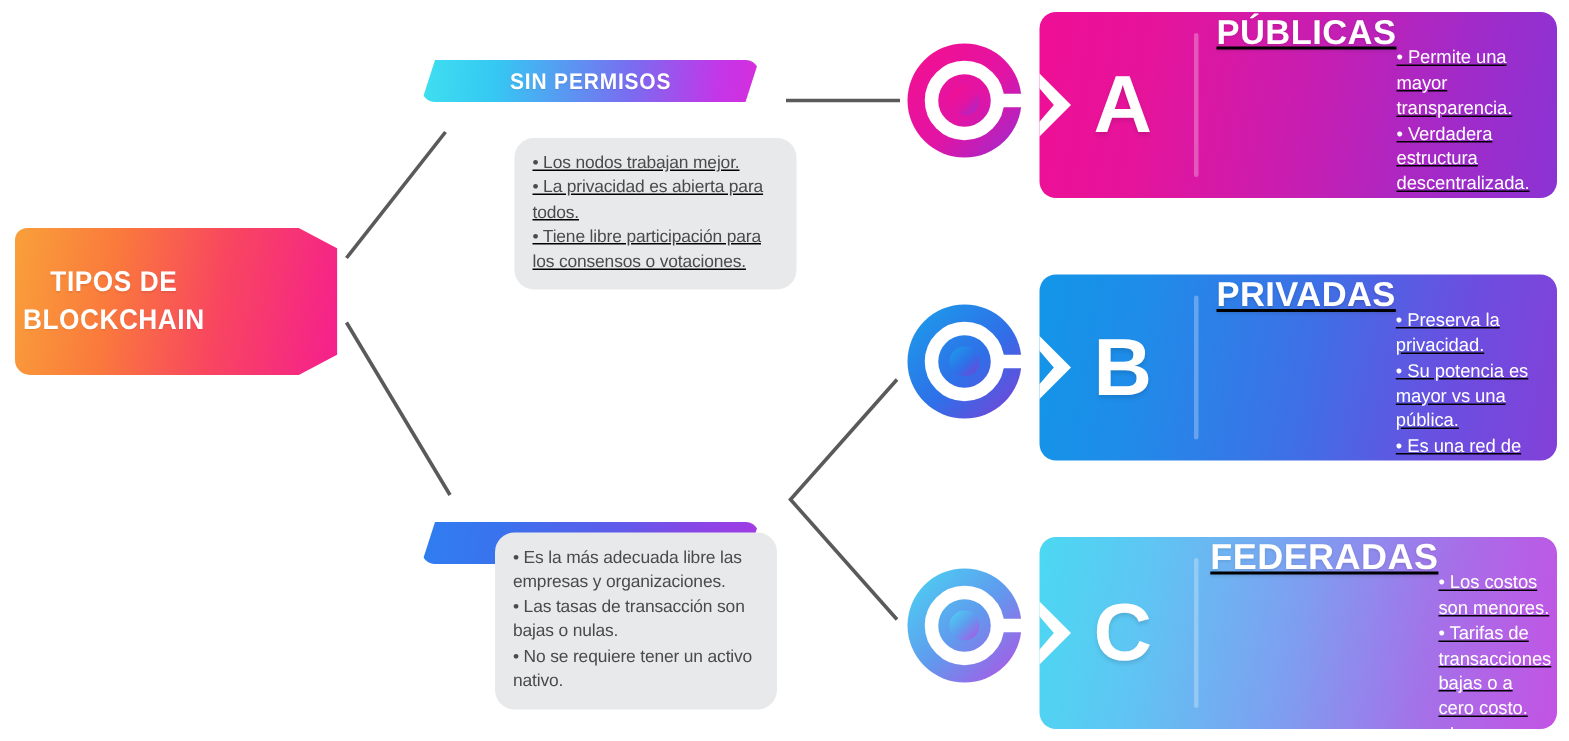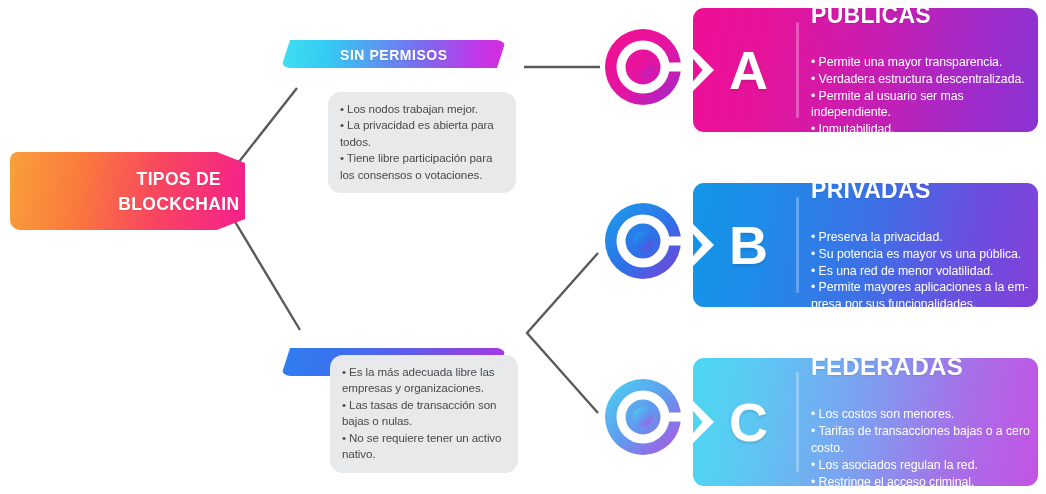--- a/index.html
+++ b/index.html
@@ -1,25 +1,25 @@
 <!DOCTYPE html>
 <html><head>
 <meta charset="utf-8">
 <style>
   html,body{margin:0;padding:0;background:#ffffff;}
   body{width:1046px;height:494px;font-family:"Liberation Sans",sans-serif;overflow:hidden;}
   #canvas{position:relative;width:1046px;height:494px;background:#fff;}
 
   
   .title-block{
-    position:absolute;left:10px;top:152px;width:215px;height:78px;
+    position:absolute;left:10px;top:152px;width:215px;height:98px;
     background:linear-gradient(100deg,#f9a03a 0%,#fa7a3c 30%,#f8465f 62%,#f51f8e 100%);
     border-radius:8px 0 0 10px;
     clip-path:polygon(0 0, 88% 0, 100% 14%, 100% 86%, 88% 100%, 0 100%);
-    display:flex;align-items:center;justify-content:flex-end;padding-left:20px;
+    display:flex;align-items:center;justify-content:flex-start;
   }
   .title-block .t{
     color:#fff;font-weight:bold;font-size:19px;line-height:1.32;text-align:center;
     letter-spacing:.4px;text-shadow:0 1px 1px rgba(0,0,0,.08);
     transform:scaleX(.92);
   }
 
   
   svg.lines{position:absolute;left:0;top:0;width:1046px;height:494px;pointer-events:none;}
 
@@ -41,21 +41,21 @@
 
   
   .graybox{
     position:absolute;width:188px;background:#e8e9ea;border-radius:13px;
     padding:9px 11px 10px 12px;box-sizing:border-box;
   }
   .graybox p{
     margin:0;color:#4a4a4a;font-size:11.6px;line-height:1.42;
     letter-spacing:-.1px;
   }
-  #gray-sin{left:328px;top:92px;}
+  #gray-sin{left:343px;top:92px;text-decoration:underline;}
   #gray-con{left:330px;top:355px;}
 
   
   .ring{position:absolute;width:78px;height:78px;}
   #ring-a{left:604px;top:28px;}
   #ring-b{left:604px;top:202px;}
   #ring-c{left:604px;top:378px;}
 
   
   .panel{
@@ -77,21 +77,21 @@
   .panel .letter{
     position:absolute;left:36px;top:50%;transform:translateY(-50%);
     color:#fff;font-size:54px;font-weight:bold;line-height:1;
     text-shadow:0 2px 3px rgba(0,0,0,.12);
   }
   .panel .divider{
     position:absolute;left:103px;top:14px;bottom:14px;width:3px;
     background:rgba(255,255,255,.28);border-radius:2px;
   }
   .panel .body{position:absolute;left:118px;right:8px;top:0;bottom:0;
-    display:flex;flex-direction:column;justify-content:center;}
+    display:flex;flex-direction:row;justify-content:center;text-decoration:underline;}
   .panel .ptitle{
     color:#fff;font-weight:bold;font-size:23px;letter-spacing:.3px;
     margin-bottom:3px;text-shadow:0 1px 2px rgba(0,0,0,.12);
   }
   .panel .plist{color:#fff;font-size:12.3px;line-height:1.37;letter-spacing:-.05px;margin-top:22px;}
   #panel-c .ptitle{font-size:24px;}
 </style>
 </head>
 <body>
 

